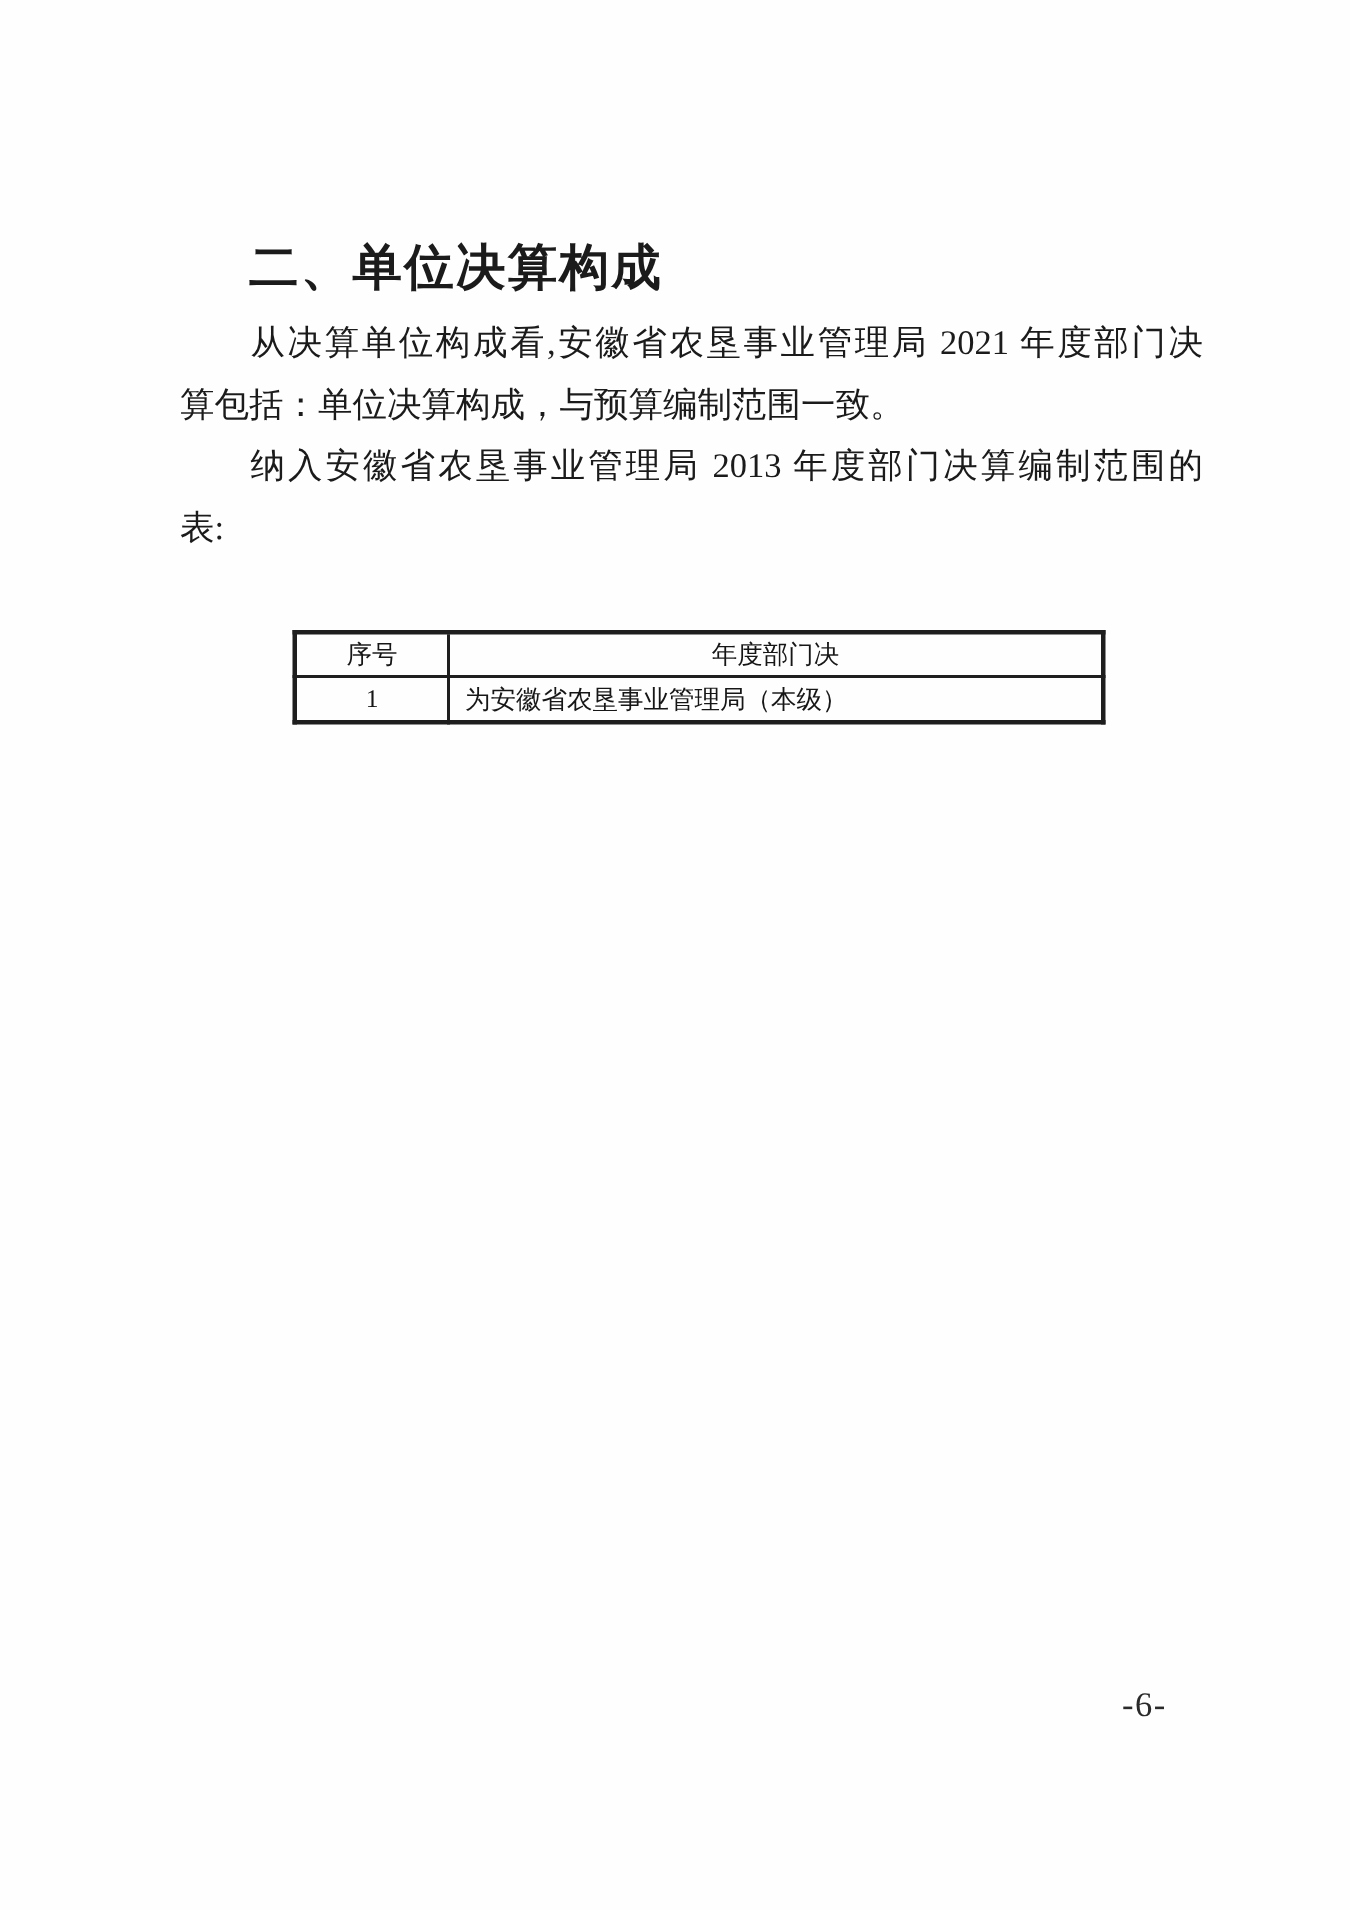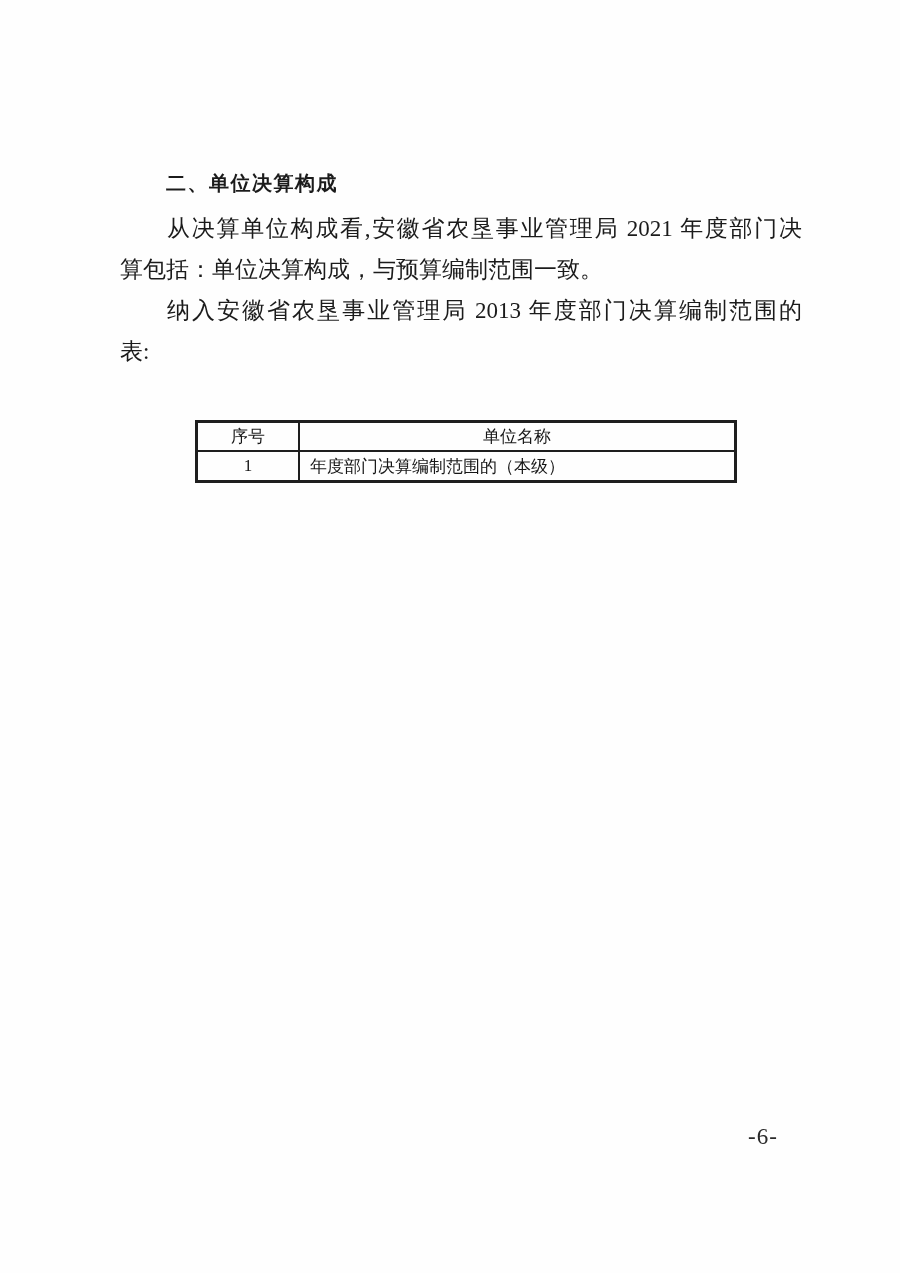--- a/index.html
+++ b/index.html
@@ -12,24 +12,24 @@
     width: 900px;
     height: 1273px;
     background: #fefefe;
     color: #1b1b1b;
     font-family: "Liberation Serif", serif;
     overflow: hidden;
   }
   .heading {
     position: absolute;
     left: 166px;
-    top: 170px;
+    top: 156px;
     font-family: Liberation Sans, sans-serif;
     font-weight: bold;
-    font-size: 20px;
+    font-size: 33px;
     letter-spacing: 1.5px;
     white-space: nowrap;
   }
   .body-text {
     position: absolute;
     left: 120px;
     top: 208px;
     width: 682px;
     font-size: 23px;
     line-height: 41px;
@@ -104,26 +104,26 @@
     <div class="line indent fill">从决算单位构成看,安徽省农垦事业管理局 2021 年度部门决</div>
     <div class="line">算包括：单位决算构成，与预算编制范围一致。</div>
     <div class="line indent fill">纳入安徽省农垦事业管理局 2013 年度部门决算编制范围的</div>
     <div class="line">表:</div>
   </div>
 
   <table class="units-table">
     <thead>
       <tr>
         <th class="col-index">序号</th>
-        <th class="col-name">单位名称</th>
+        <th class="col-name">年度部门决</th>
       </tr>
     </thead>
     <tbody>
       <tr>
         <td class="col-index">1</td>
-        <td class="col-name">年度部门决算编制范围的（本级）</td>
+        <td class="col-name">为安徽省农垦事业管理局（本级）</td>
       </tr>
     </tbody>
   </table>
 
   <div class="page-number">-6-</div>
 
 </div>
 
 </body></html>

